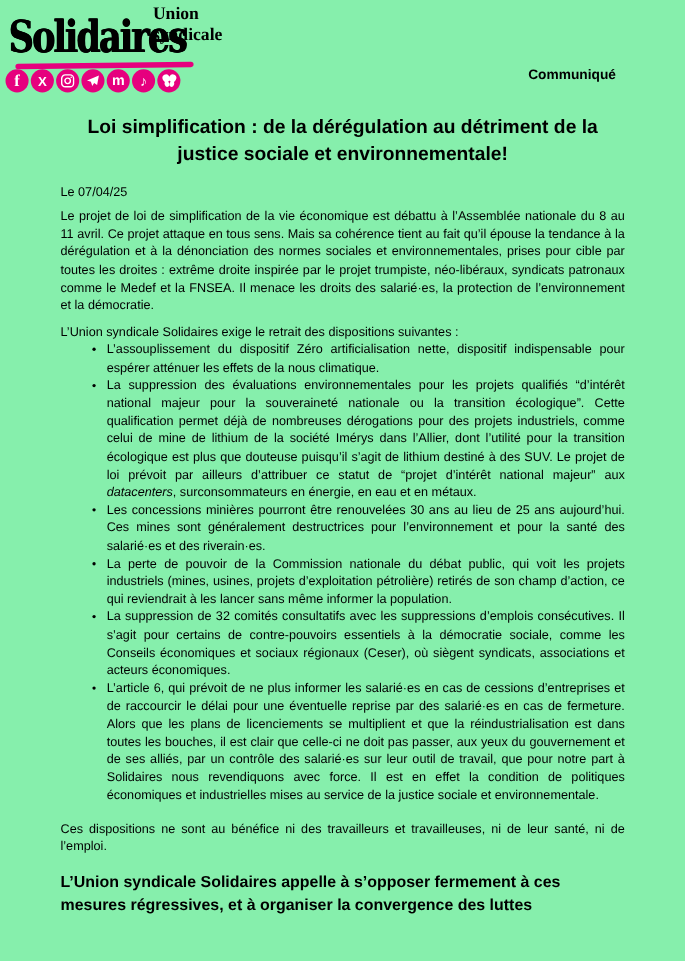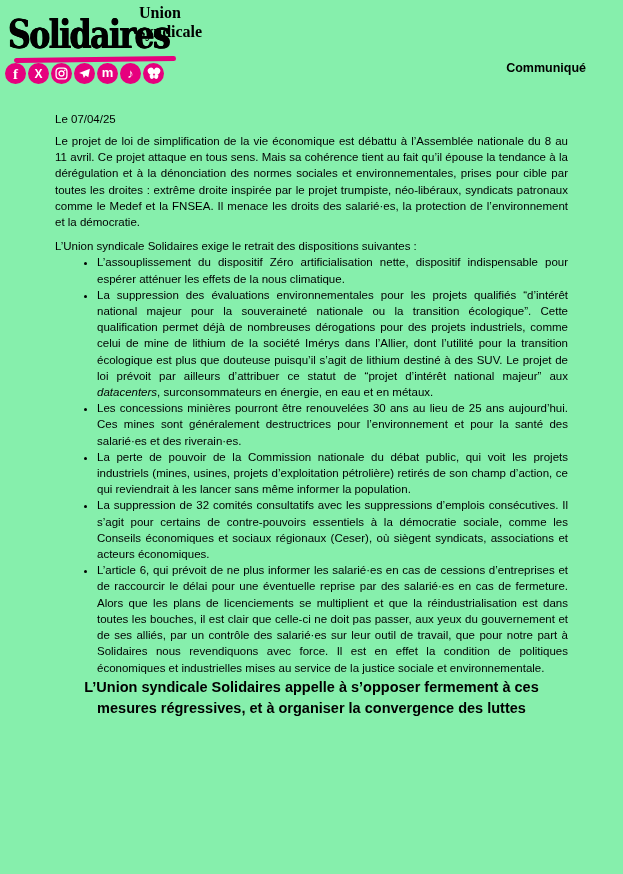--- a/index.html
+++ b/index.html
@@ -51,21 +51,21 @@
     display: flex; align-items: center; justify-content: center;
     font-weight: bold; font-size: 12px; line-height: 1;
     cursor: pointer;
   }
   .icon-circle svg { display: block; }
   .glyph-f  { font-family: "Liberation Serif", serif; font-size: 15px; margin-top: 2px; }
   .glyph-x  { font-size: 12px; }
   .glyph-m  { font-size: 13px; margin-top: -2px; }
   .glyph-note { font-size: 13px; }
   .communique {
-    position: absolute; right: 37px; top: 61px;
+    position: absolute; right: 63px; top: 61px;
     font-weight: bold; font-size: 12.5px;
   }
 
   
   .content { margin: 0 55px; }
   .doc-title {
     margin-top: 8px;
     text-align: center;
     font-weight: bold;
     font-size: 17.5px;
@@ -81,22 +81,22 @@
   }
   .lead { }
   .bullet-list { margin: 0; padding-left: 42px; }
   .bullet-list li {
     font-size: 11.5px;
     line-height: 1.41;
     text-align: justify;
   }
   .closing { margin-top: 14px; }
   .call {
-    margin-top: 1px;
-    text-align: center;
+    margin-top: 14px;
+    text-align: left;
     font-weight: bold;
     font-size: 14.5px;
     line-height: 1.45;
   }
   .call span { display: block; }
   em { font-style: italic; }
 </style>
 </head>
 <body>
 
@@ -145,20 +145,24 @@
           <ellipse cx="15.8" cy="16" rx="3.6" ry="4.4" transform="rotate(18 15.8 16)"></ellipse>
         </svg>
       </span>
     </div>
 
     <div class="communique">Communiqué</div>
   </div>
 
   <div class="content">
 
+    <h1 class="doc-title">
+      <span>Loi simplification : de la dérégulation au détriment de la</span>
+      <span>justice sociale et environnementale!</span>
+    </h1>
 
     <div class="doc-date">Le 07/04/25</div>
 
     <p class="para">Le projet de loi de simplification de la vie économique est débattu à l’Assemblée nationale du 8 au 11 avril. Ce projet attaque en tous sens. Mais sa cohérence tient au fait qu’il épouse la tendance à la dérégulation et à la dénonciation des normes sociales et environnementales, prises pour cible par toutes les droites : extrême droite inspirée par le projet trumpiste, néo-libéraux, syndicats patronaux comme le Medef et la FNSEA. Il menace les droits des salarié·es, la protection de l’environnement et la démocratie.</p>
 
     <p class="para lead">L’Union syndicale Solidaires exige le retrait des dispositions suivantes :</p>
 
     <ul class="bullet-list">
       <li>
         <span>L’assouplissement du dispositif Zéro artificialisation nette, dispositif indispensable pour espérer atténuer les effets de la nous climatique.</span>
@@ -173,20 +177,21 @@
         <span>La perte de pouvoir de la Commission nationale du débat public, qui voit les projets industriels (mines, usines, projets d’exploitation pétrolière) retirés de son champ d’action, ce qui reviendrait à les lancer sans même informer la population.</span>
       </li>
       <li>
         <span>La suppression de 32 comités consultatifs avec les suppressions d’emplois consécutives. Il s’agit pour certains de contre-pouvoirs essentiels à la démocratie sociale, comme les Conseils économiques et sociaux régionaux (Ceser), où siègent syndicats, associations et acteurs économiques.</span>
       </li>
       <li>
         <span>L’article 6, qui prévoit de ne plus informer les salarié·es en cas de cessions d’entreprises et de raccourcir le délai pour une éventuelle reprise par des salarié·es en cas de fermeture. Alors que les plans de licenciements se multiplient et que la réindustrialisation est dans toutes les bouches, il est clair que celle-ci ne doit pas passer, aux yeux du gouvernement et de ses alliés, par un contrôle des salarié·es sur leur outil de travail, que pour notre part à Solidaires nous revendiquons avec force. Il est en effet la condition de politiques économiques et industrielles mises au service de la justice sociale et environnementale.</span>
       </li>
     </ul>
 
+    <p class="para closing">Ces dispositions ne sont au bénéfice ni des travailleurs et travailleuses, ni de leur santé, ni de l’emploi.</p>
 
     <p class="call">
       <span>L’Union syndicale Solidaires appelle à s’opposer fermement à ces</span>
       <span>mesures régressives, et à organiser la convergence des luttes</span>
     </p>
 
   </div>
 </div>
 
 </body></html>

